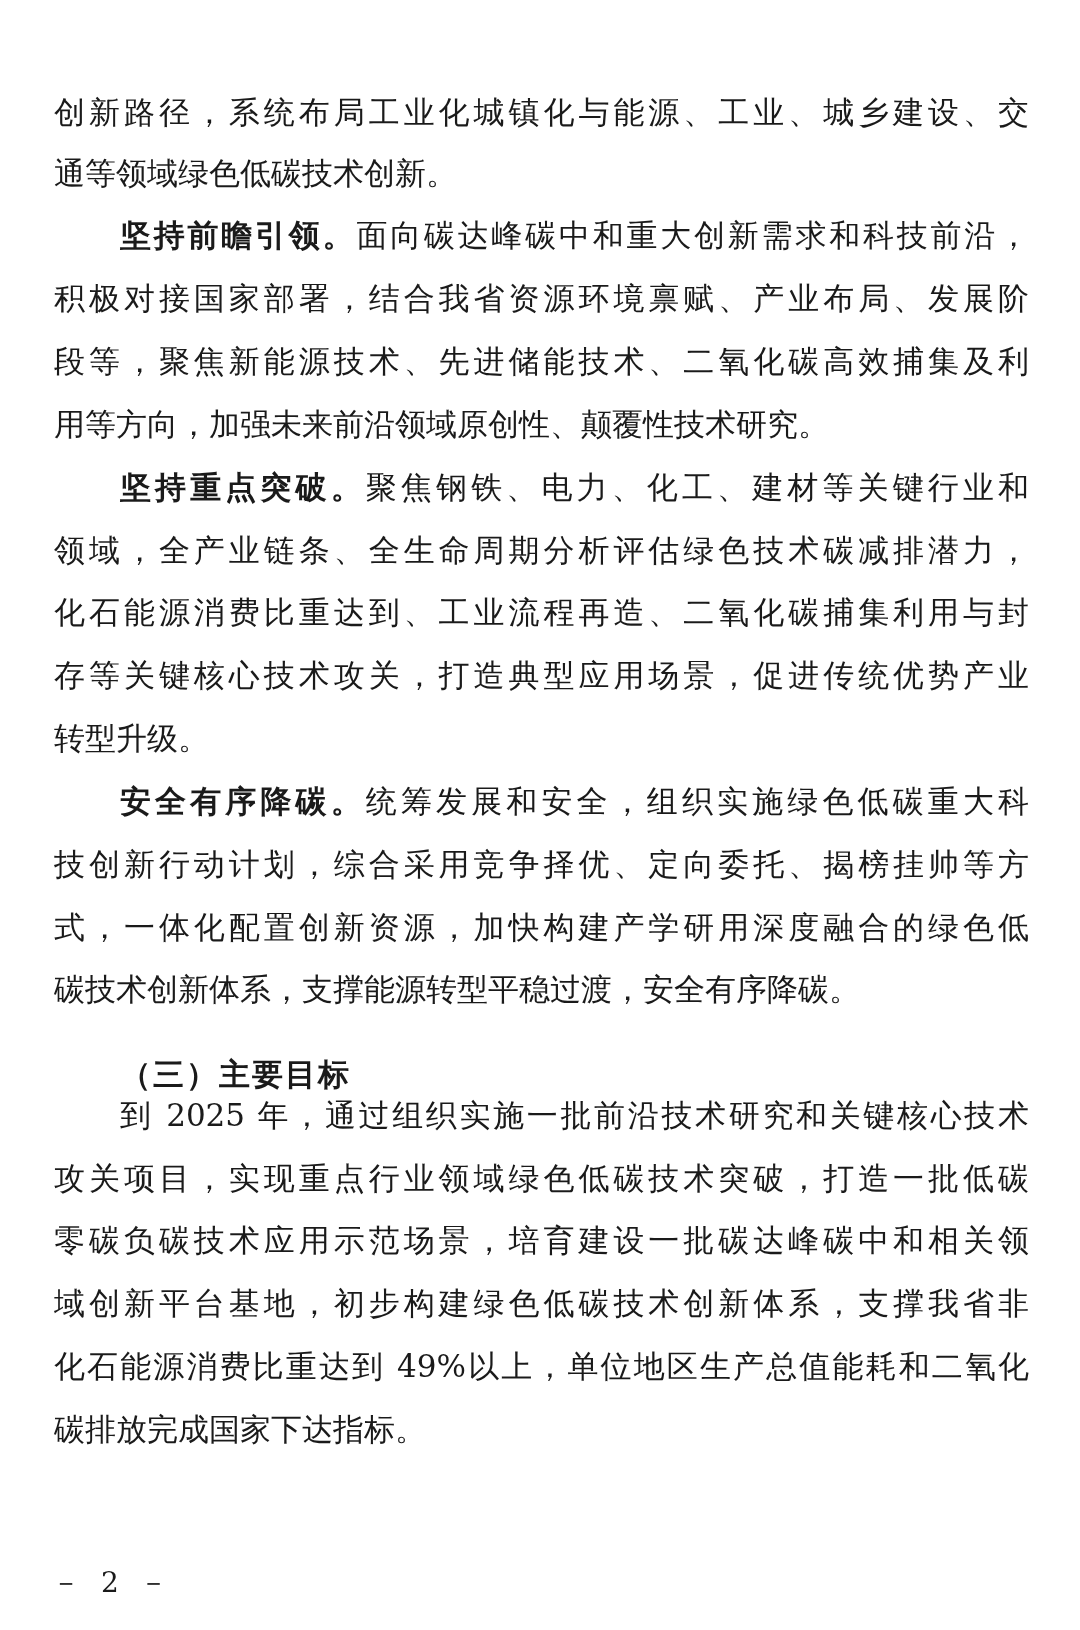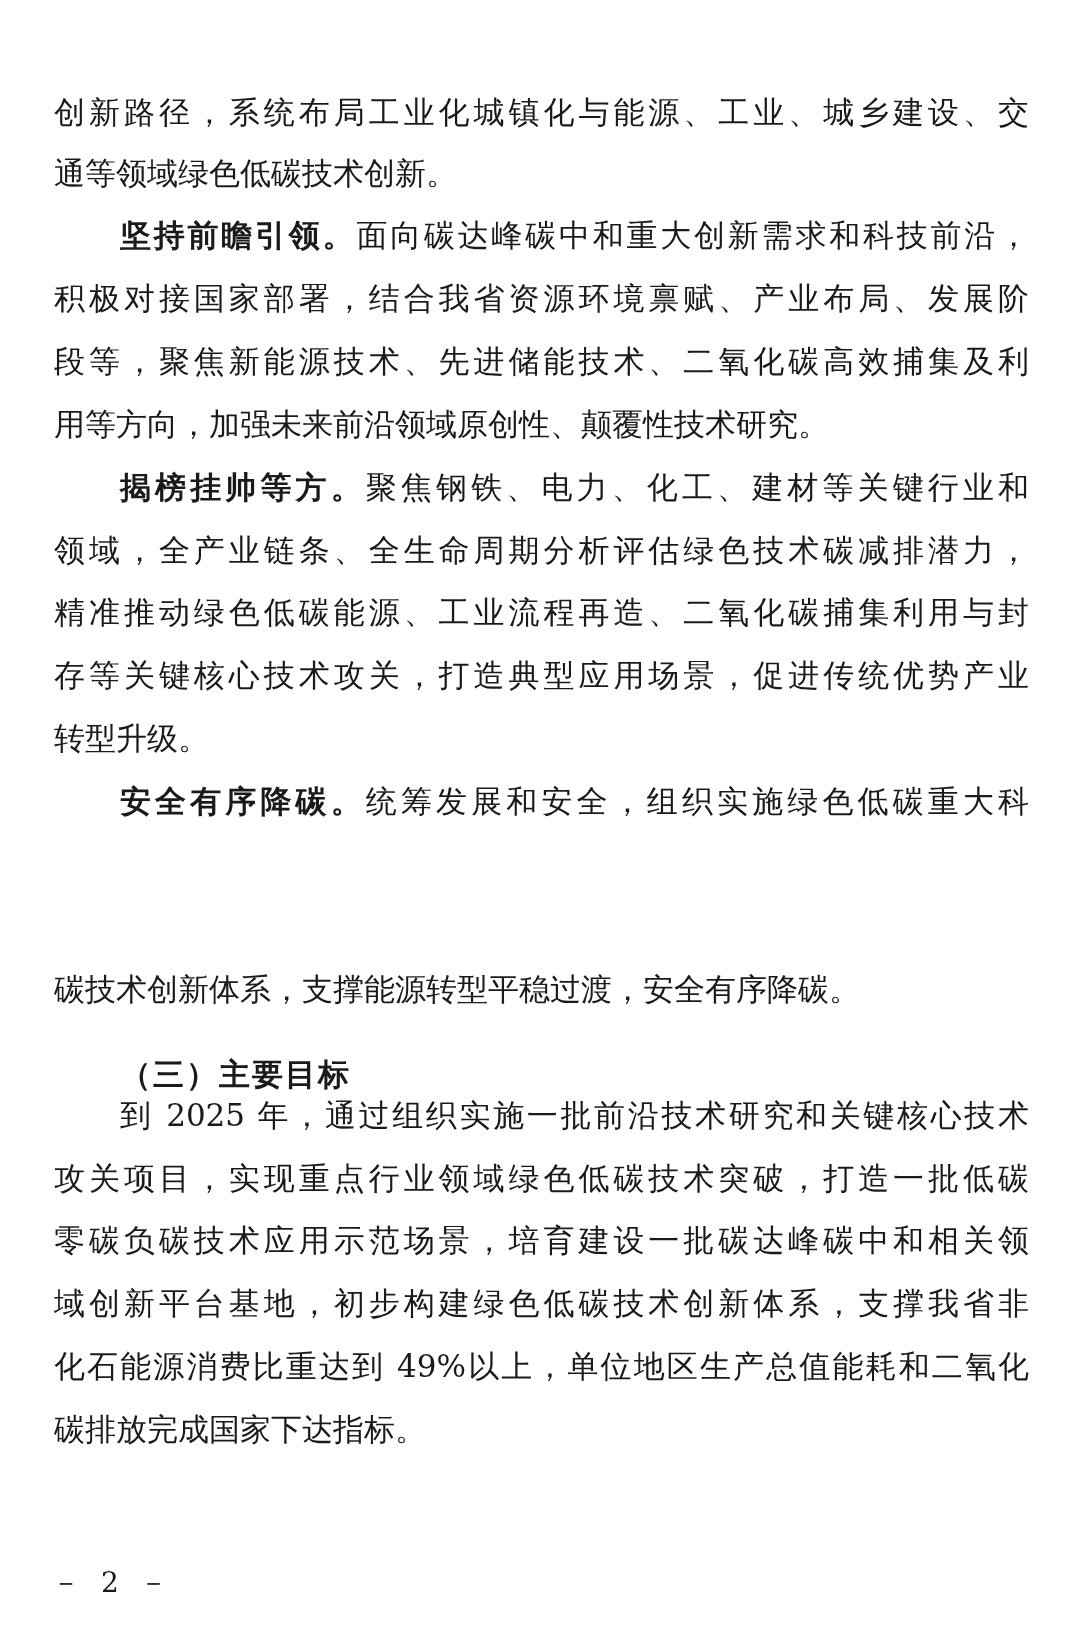--- a/index.html
+++ b/index.html
@@ -37,27 +37,29 @@
 
 <div class="page">
   <div class="line" style="top:80px">创新路径，系统布局工业化城镇化与能源、工业、城乡建设、交</div>
   <div class="line last" style="top:141px">通等领域绿色低碳技术创新。</div>
 
   <div class="line indent" style="top:203px"><span class="lead">坚持前瞻引领。</span><span>面向碳达峰碳中和重大创新需求和科技前沿，</span></div>
   <div class="line" style="top:266px">积极对接国家部署，结合我省资源环境禀赋、产业布局、发展阶</div>
   <div class="line" style="top:329px">段等，聚焦新能源技术、先进储能技术、二氧化碳高效捕集及利</div>
   <div class="line last" style="top:392px">用等方向，加强未来前沿领域原创性、颠覆性技术研究。</div>
 
-  <div class="line indent" style="top:455px"><span class="lead">揭榜挂帅等方。</span><span>聚焦钢铁、电力、化工、建材等关键行业和</span></div>
+  <div class="line indent" style="top:455px"><span class="lead">坚持重点突破。</span><span>聚焦钢铁、电力、化工、建材等关键行业和</span></div>
   <div class="line" style="top:518px">领域，全产业链条、全生命周期分析评估绿色技术碳减排潜力，</div>
-  <div class="line" style="top:580px">精准推动绿色低碳能源、工业流程再造、二氧化碳捕集利用与封</div>
+  <div class="line" style="top:580px">化石能源消费比重达到、工业流程再造、二氧化碳捕集利用与封</div>
   <div class="line" style="top:643px">存等关键核心技术攻关，打造典型应用场景，促进传统优势产业</div>
   <div class="line last" style="top:706px">转型升级。</div>
 
   <div class="line indent" style="top:769px"><span class="lead">安全有序降碳。</span><span>统筹发展和安全，组织实施绿色低碳重大科</span></div>
+  <div class="line" style="top:832px">技创新行动计划，综合采用竞争择优、定向委托、揭榜挂帅等方</div>
+  <div class="line" style="top:895px">式，一体化配置创新资源，加快构建产学研用深度融合的绿色低</div>
   <div class="line last" style="top:957px">碳技术创新体系，支撑能源转型平稳过渡，安全有序降碳。</div>
 
   <div class="line head" style="top:1020px">（三）主要目标</div>
 
   <div class="line indent" style="top:1083px">到 2025 年，通过组织实施一批前沿技术研究和关键核心技术</div>
   <div class="line" style="top:1146px">攻关项目，实现重点行业领域绿色低碳技术突破，打造一批低碳</div>
   <div class="line" style="top:1208px">零碳负碳技术应用示范场景，培育建设一批碳达峰碳中和相关领</div>
   <div class="line" style="top:1271px">域创新平台基地，初步构建绿色低碳技术创新体系，支撑我省非</div>
   <div class="line" style="top:1334px">化石能源消费比重达到 49%以上，单位地区生产总值能耗和二氧化</div>
   <div class="line last" style="top:1397px">碳排放完成国家下达指标。</div>

